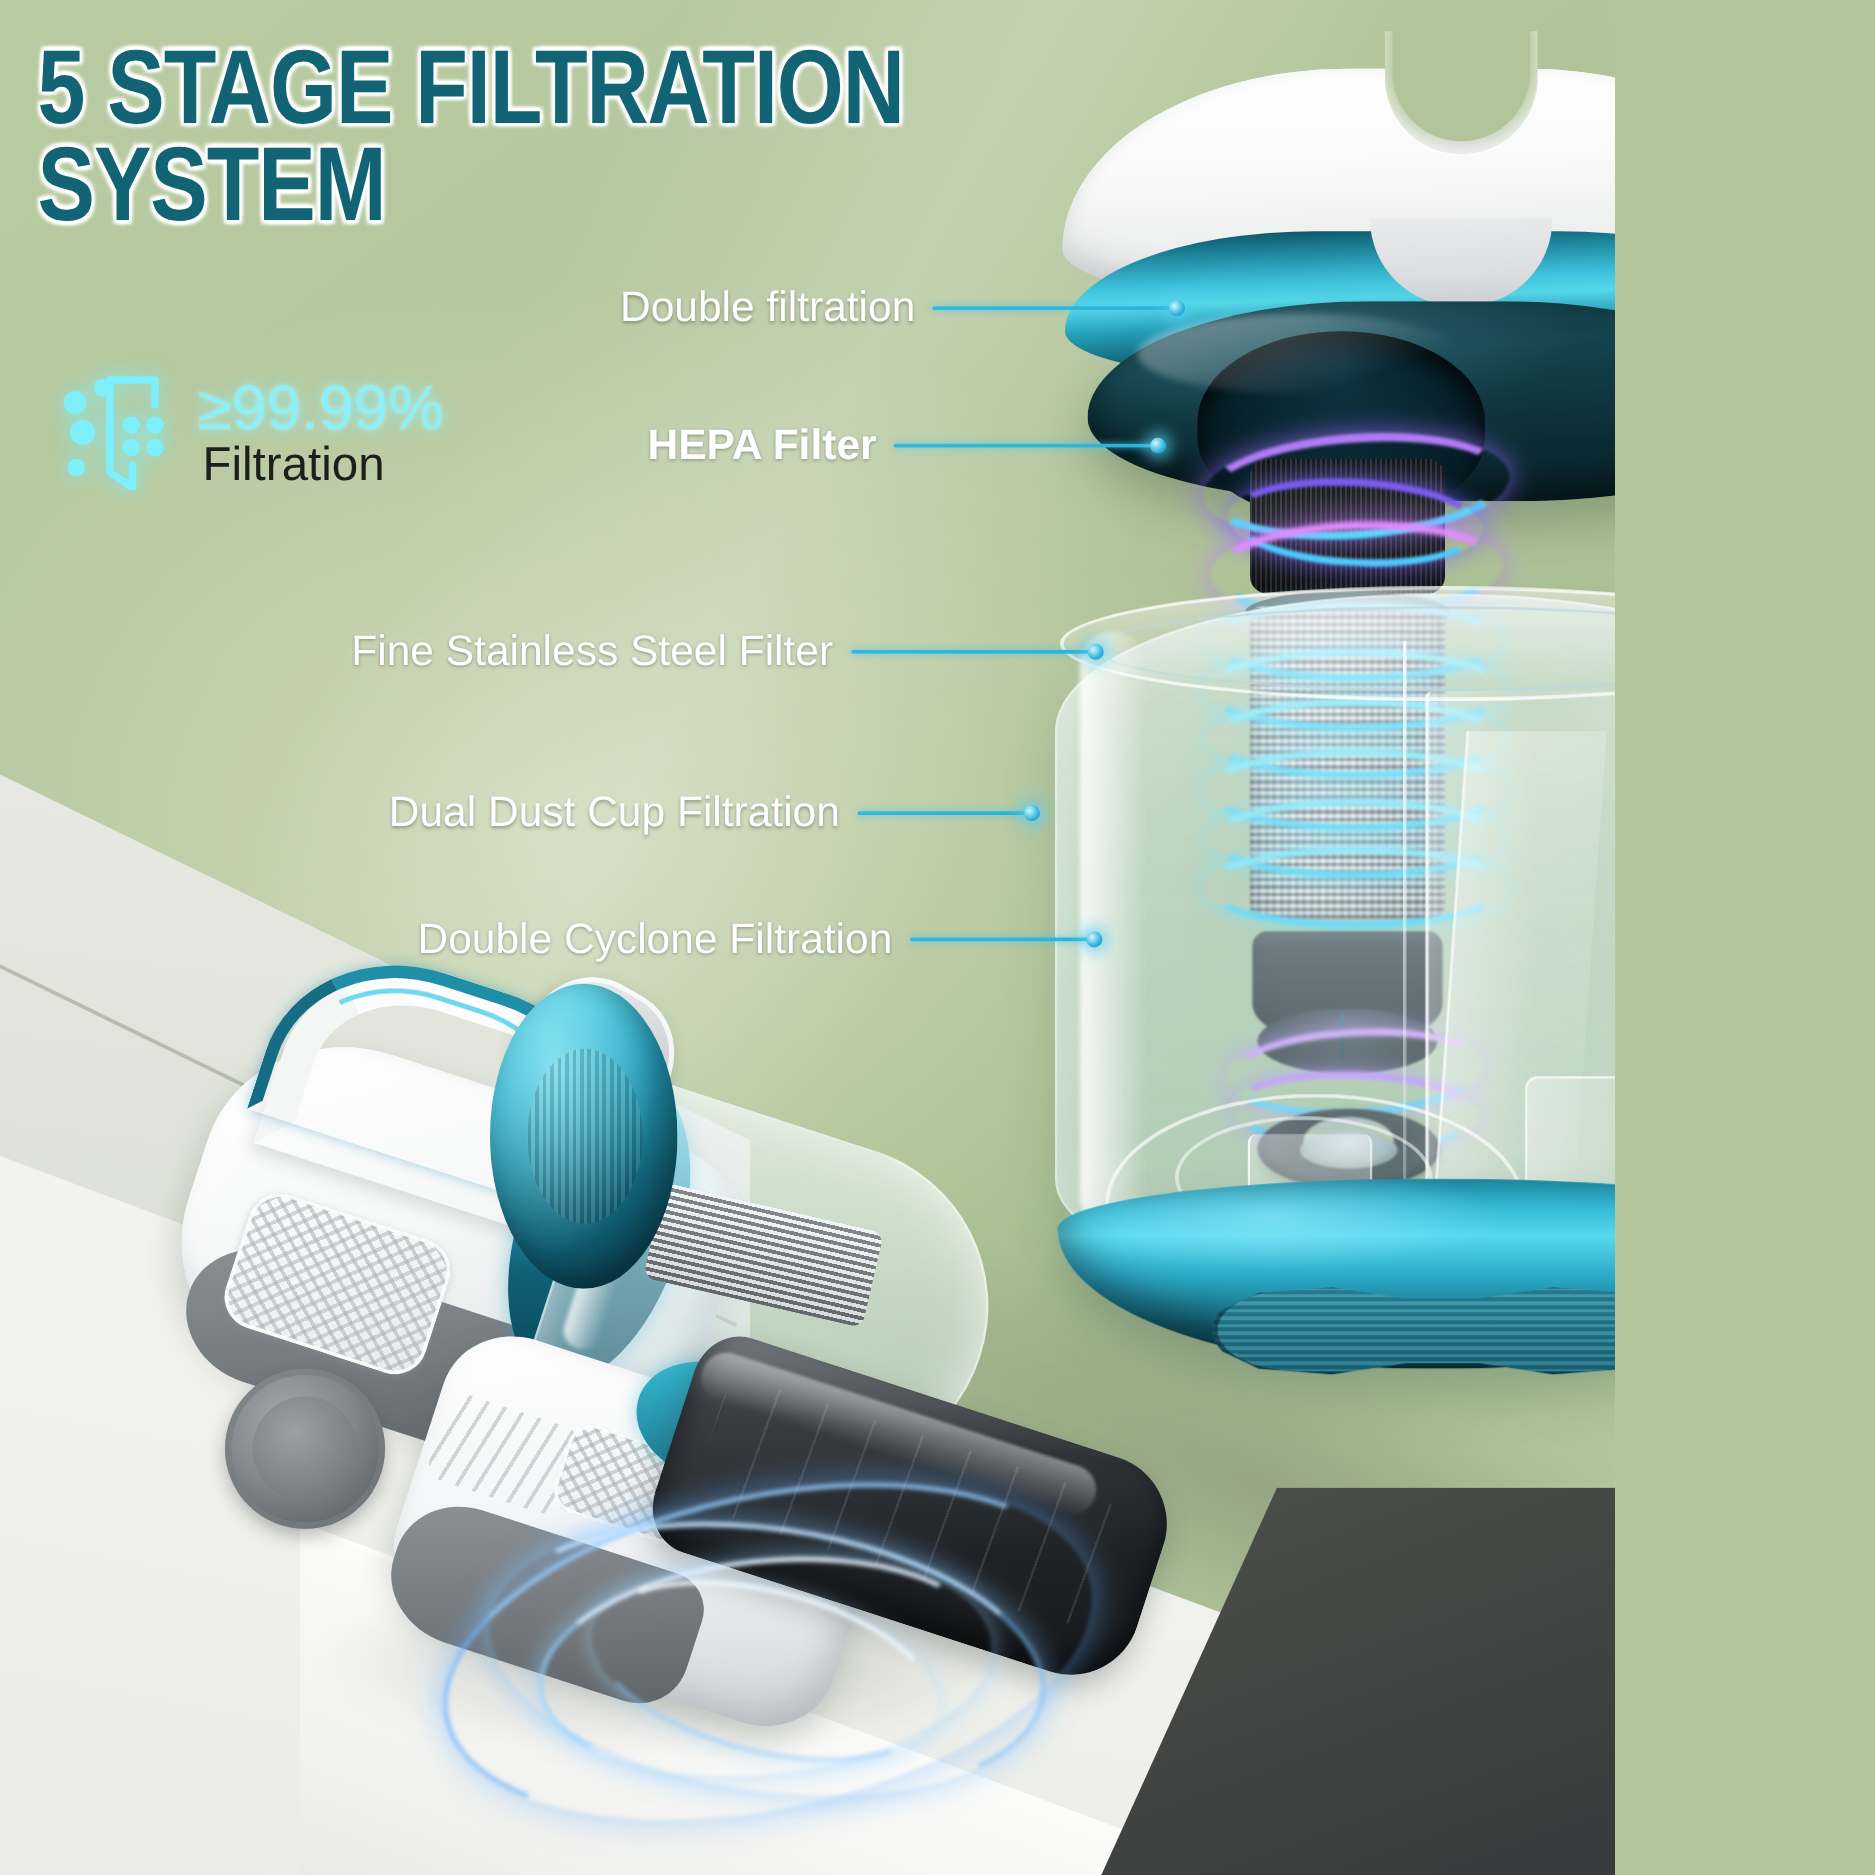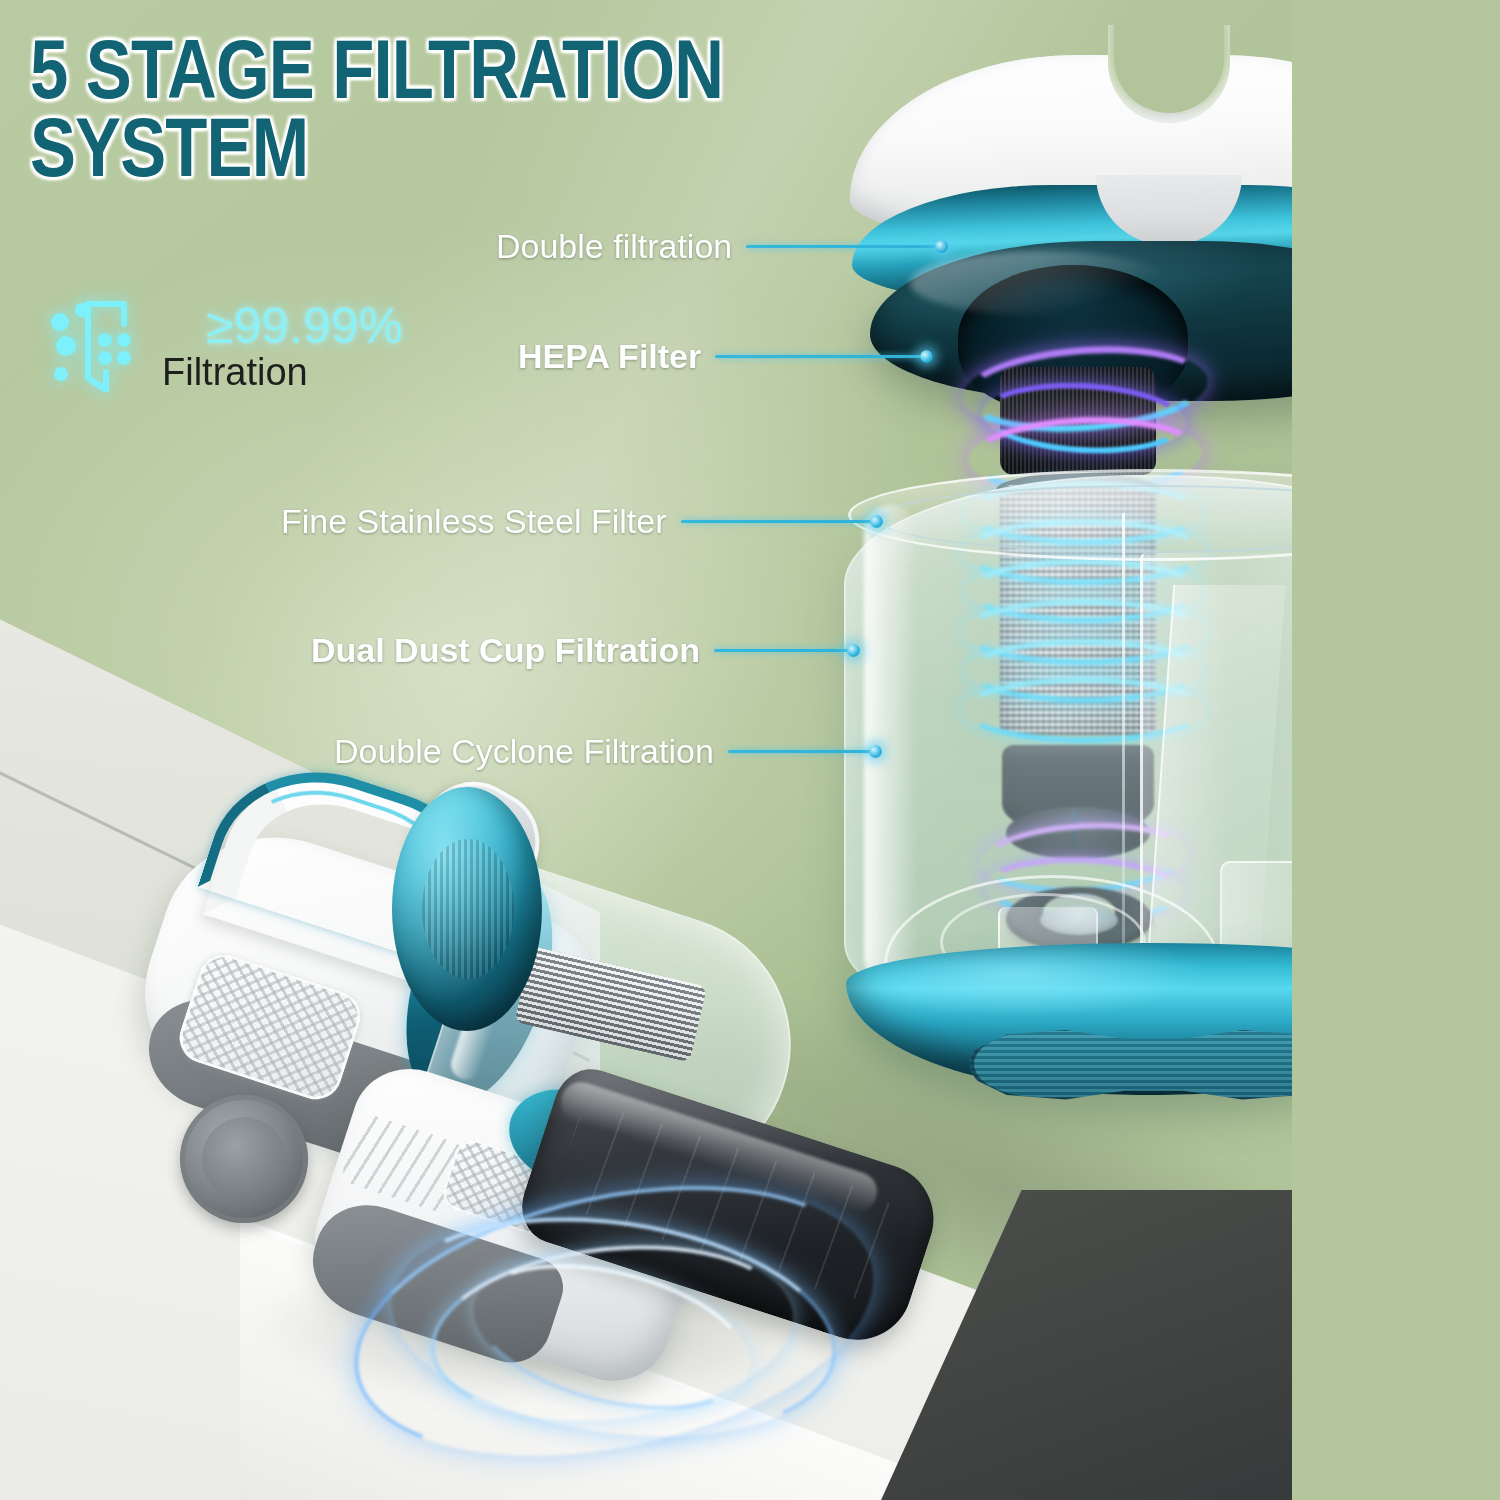--- a/index.html
+++ b/index.html
@@ -53,21 +53,21 @@
       3px 3px 3px rgba(255,255,255,.95), -3px 3px 3px rgba(255,255,255,.9),
       3px -3px 3px rgba(255,255,255,.9), -3px -3px 3px rgba(255,255,255,.9);
   }
   .title .l2{display:block;}
 
   
   .badge{position:absolute;left:48px;top:300px;display:flex;align-items:center;gap:14px;}
   .badge-icon{width:96px;height:92px;position:relative;filter:drop-shadow(0 0 8px rgba(120,245,255,.85));}
   .badge-text{display:flex;flex-direction:column;line-height:1;}
   .badge-pct{font-size:50px;color:#8ef0f7;font-weight:400;letter-spacing:0px;
-    text-shadow:0 0 12px rgba(130,245,255,.85),0 0 4px rgba(255,255,255,.4);margin-left:48px;}
+    text-shadow:0 0 12px rgba(130,245,255,.85),0 0 4px rgba(255,255,255,.4);}
   .badge-sub{font-size:38px;color:#1d1f1c;margin-top:2px;margin-left:4px;}
 
   
   .callout{position:absolute;display:flex;align-items:center;}
   .callout .lbl{color:#ffffff;font-size:34px;white-space:nowrap;
     text-shadow:0 1px 3px rgba(40,60,40,.45),0 0 10px rgba(255,255,255,.22);}
   .callout .line{height:3px;background:linear-gradient(90deg,#35b8dc,#2fb2d8);
     box-shadow:0 0 6px rgba(70,200,235,.85);margin-left:14px;border-radius:2px;}
   .callout .dot{width:13px;height:13px;border-radius:50%;
     background:radial-gradient(circle at 35% 35%,#cff6ff,#2fb2dd 60%,#1f8fc0);
@@ -541,21 +541,21 @@
     <span class="line" style="width:208px;"></span>
     <span class="dot"></span>
   </div>
 
   <div class="callout" style="left:281px;top:502px;">
     <span class="lbl">Fine Stainless Steel Filter</span>
     <span class="line" style="width:192px;"></span>
     <span class="dot"></span>
   </div>
 
-  <div class="callout" style="left:311px;top:631px;font-weight:bold;">
+  <div class="callout" style="left:311px;top:631px;">
     <span class="lbl">Dual Dust Cup Filtration</span>
     <span class="line" style="width:136px;"></span>
     <span class="dot"></span>
   </div>
 
   <div class="callout" style="left:293px;top:732px;margin-left:41px;">
     <span class="lbl">Double Cyclone Filtration</span>
     <span class="line" style="width:144px;"></span>
     <span class="dot"></span>
   </div>

